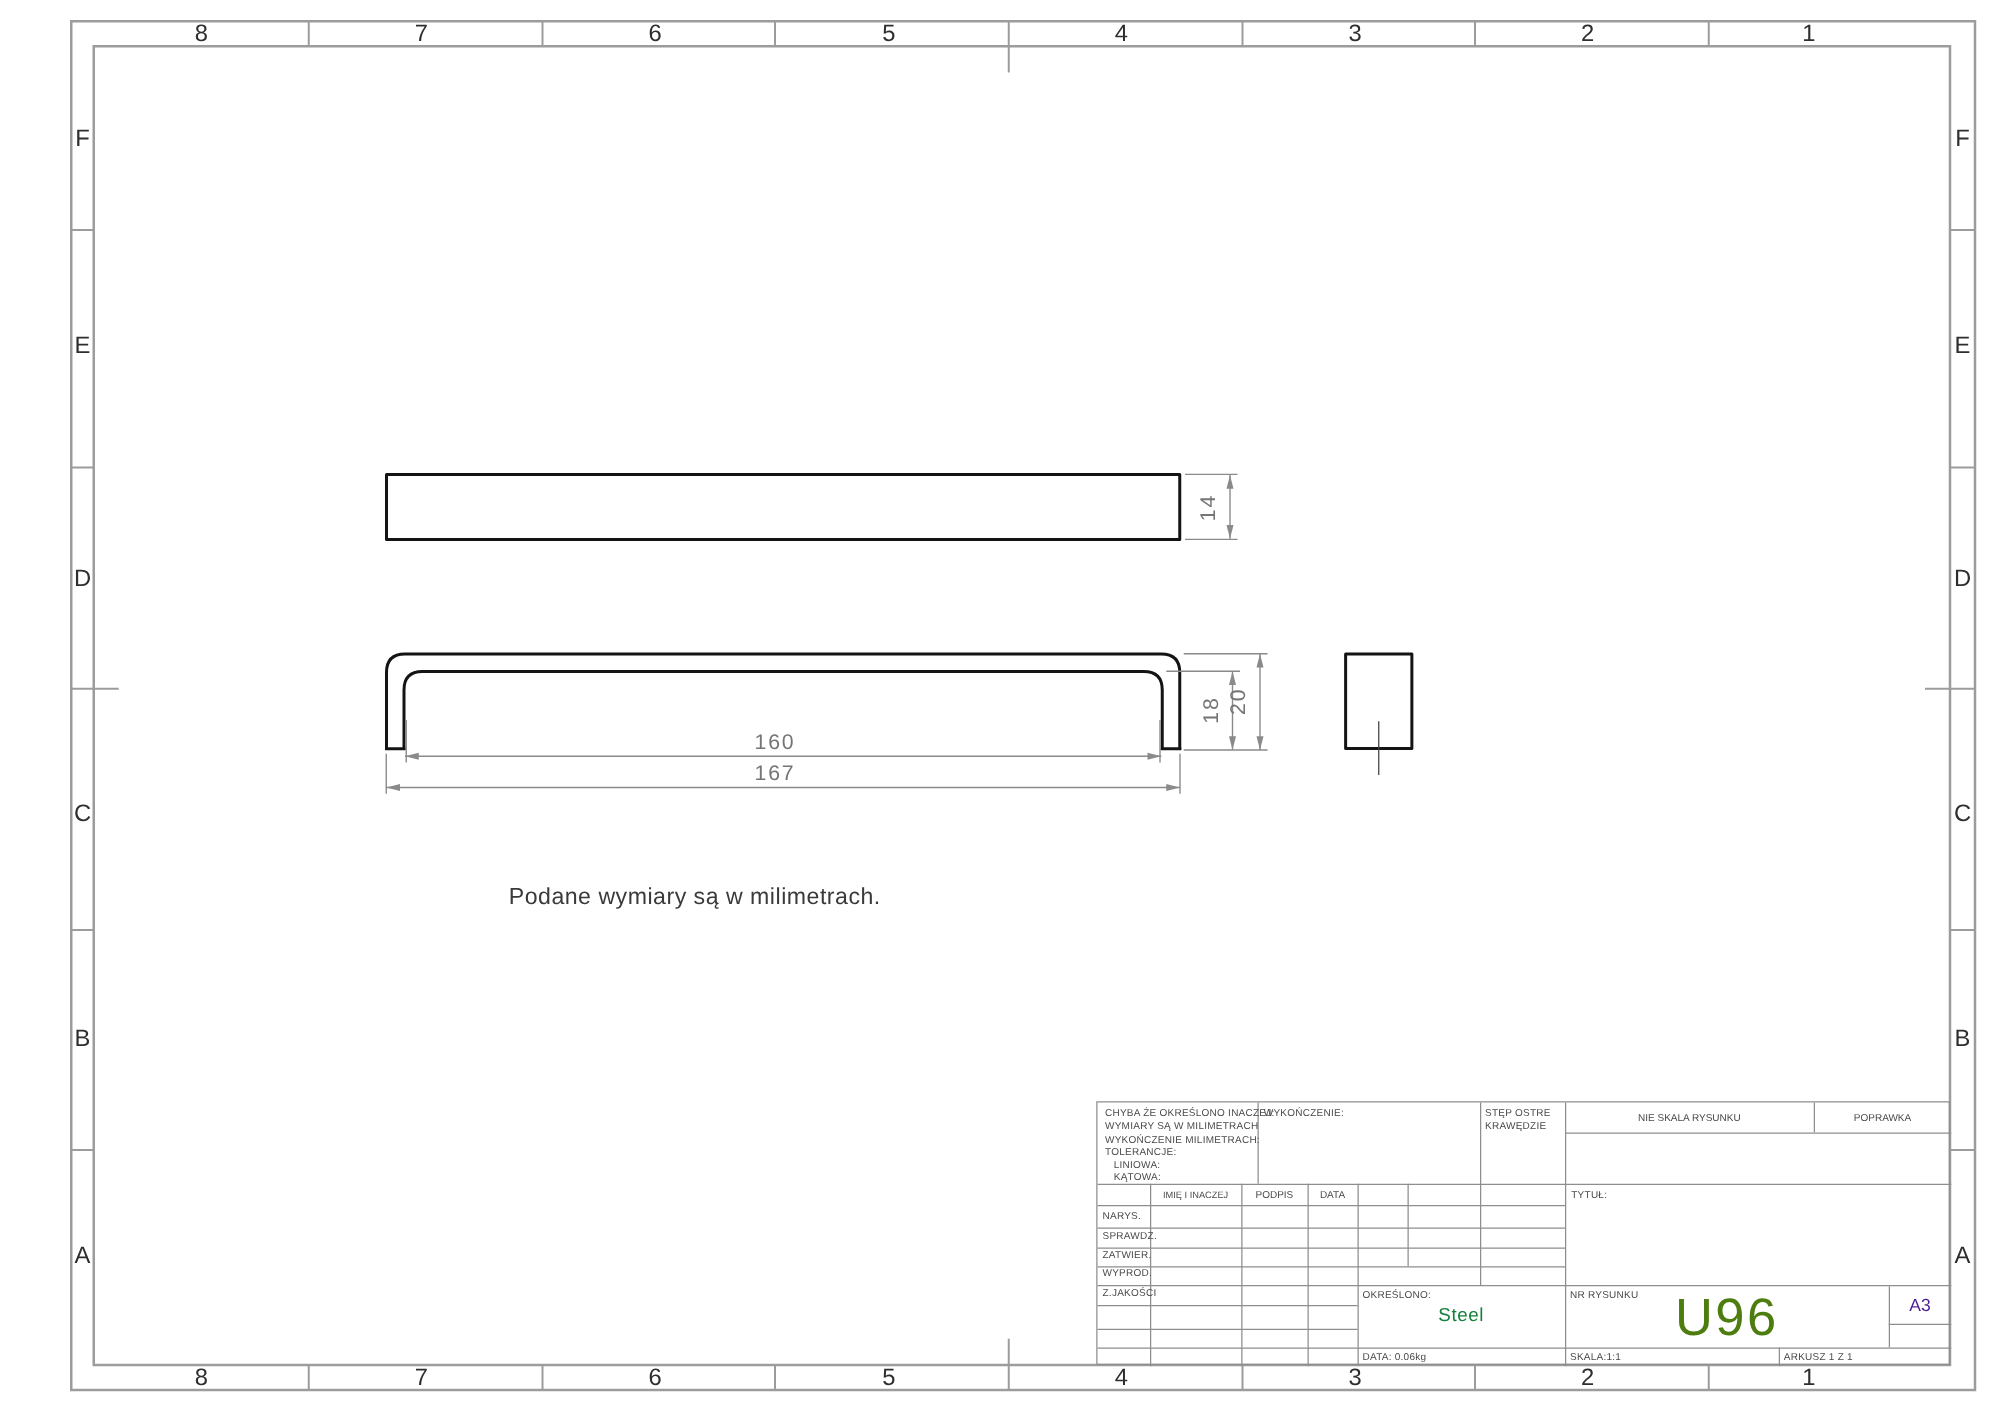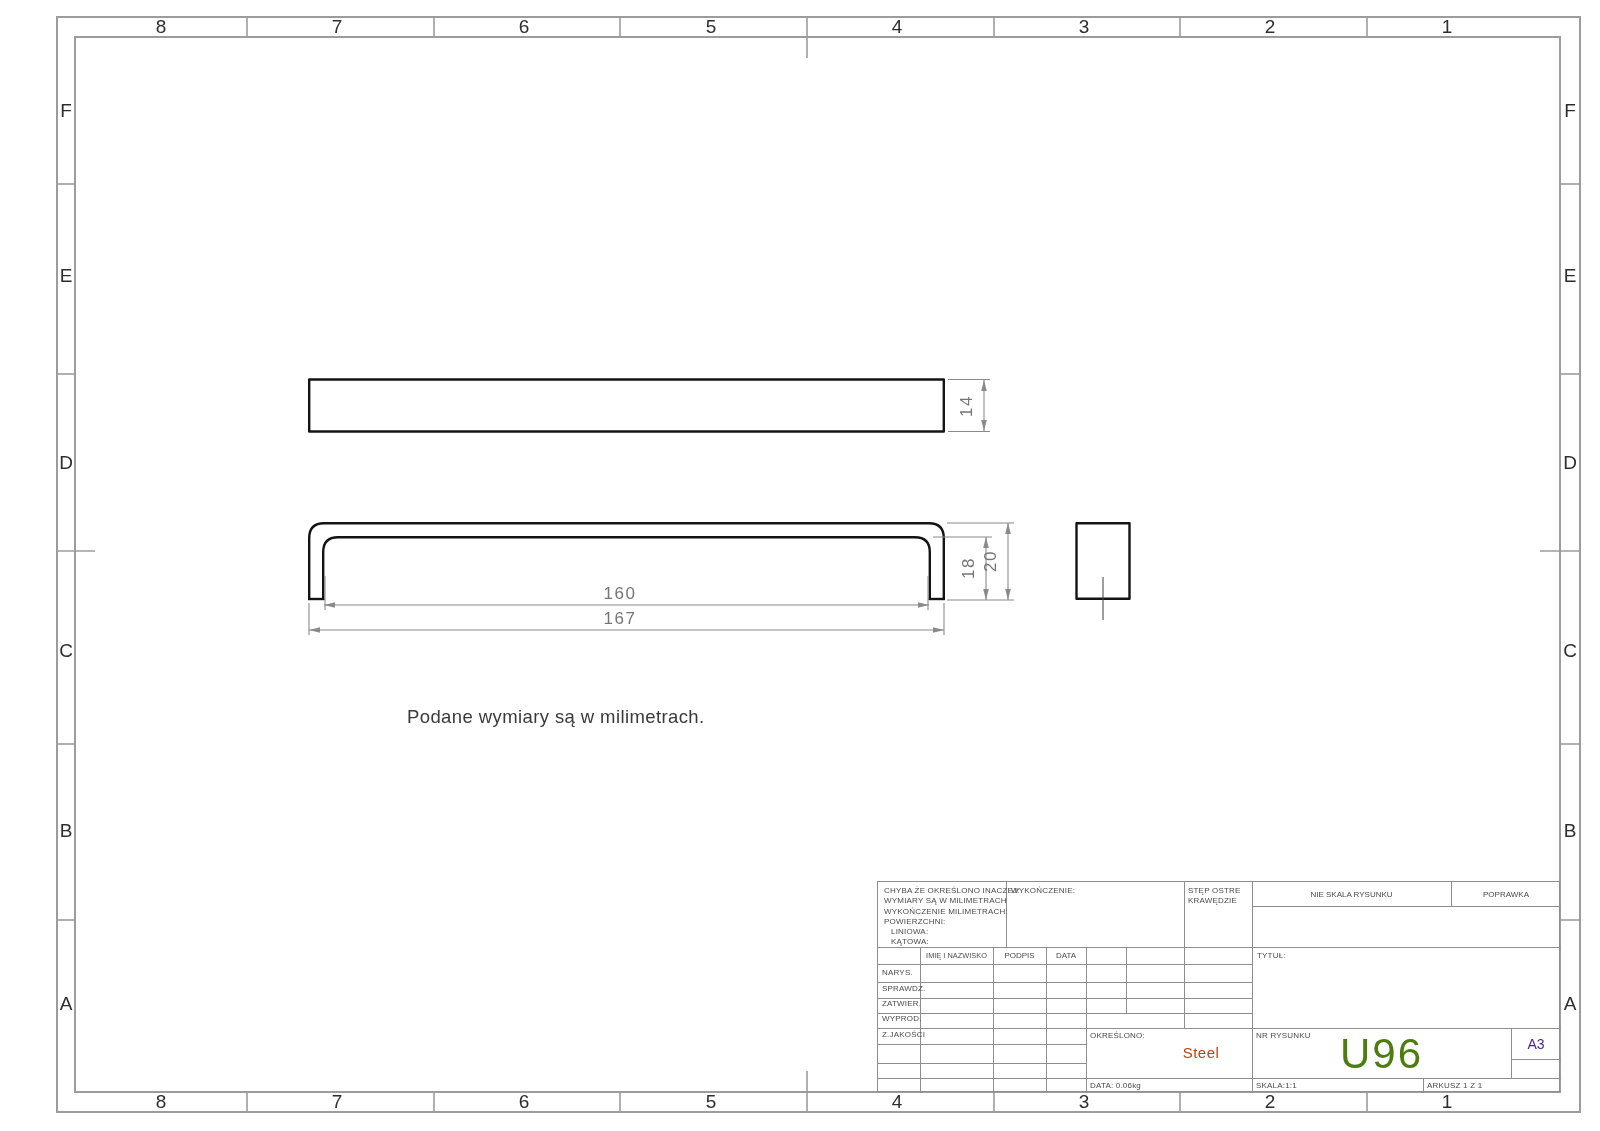--- a/index.html
+++ b/index.html
@@ -18,21 +18,21 @@
   #tb{position:absolute;left:877px;top:881px;width:683px;height:211px;
       border:1px solid #8e8e8e;box-sizing:border-box;font-size:8px;color:#4a4a4a;}
   #tb .vl{position:absolute;width:1px;background:#8e8e8e;}
   #tb .hl{position:absolute;height:1px;background:#8e8e8e;}
   #tb .t{position:absolute;white-space:nowrap;letter-spacing:0.2px;}
   #tb .c{position:absolute;display:flex;align-items:center;justify-content:center;text-align:center;}
   #tb .tol div{line-height:10.3px;}
   #tb .tol .ind{padding-left:7px;}
   .rowlab{line-height:16px;}
   #u96{font-size:42px;color:#4d7c0f;letter-spacing:2px;}
-  #steel{font-size:15px;color:#c2410c;letter-spacing:0.5px;padding-left:32px;}
+  #steel{font-size:15px;color:#15803d;letter-spacing:0.5px;}
   #a3{font-size:14px;color:#4c1d95;}
 </style>
 </head>
 <body>
 
 <svg width="1600" height="1131" viewBox="0 0 1600 1131">
 
   <g>
     <rect class="frame" x="57" y="17" width="1523" height="1095"></rect>
     <rect class="frame" x="75" y="37" width="1485" height="1055"></rect>
@@ -182,36 +182,36 @@
   <div class="hl" style="top:146px;left:0;width:683px"></div>
   <div class="hl" style="top:162px;left:0;width:208px"></div>
   <div class="hl" style="top:181px;left:0;width:208px"></div>
   <div class="hl" style="top:177px;left:633px;width:50px"></div>
   <div class="hl" style="top:196px;left:0;width:683px"></div>
 
   <div class="t tol" style="left:6px;top:4px">
     <div>CHYBA ŻE OKREŚLONO INACZEJ:</div>
     <div>WYMIARY SĄ W MILIMETRACH</div>
     <div>WYKOŃCZENIE MILIMETRACH:</div>
-    <div>POWIERZCHNI:</div>
+    <div>TOLERANCJE:</div>
     <div class="ind">LINIOWA:</div>
     <div class="ind">KĄTOWA:</div>
   </div>
 
   <div class="t" style="left:133px;top:4px">WYKOŃCZENIE:</div>
 
   <div class="t" style="left:310px;top:4px;line-height:10px">
     <div>STĘP OSTRE</div>
     <div>KRAWĘDZIE</div>
   </div>
 
   <div class="c" style="left:374px;top:0;width:199px;height:24px">NIE SKALA RYSUNKU</div>
   <div class="c" style="left:573px;top:0;width:110px;height:24px">POPRAWKA</div>
 
-  <div class="c" style="left:42px;top:65px;width:73px;height:17px;font-size:7.4px">IMIĘ I NAZWISKO</div>
+  <div class="c" style="left:42px;top:65px;width:73px;height:17px;font-size:7.4px">IMIĘ I INACZEJ</div>
   <div class="c" style="left:115px;top:65px;width:53px;height:17px">PODPIS</div>
   <div class="c" style="left:168px;top:65px;width:40px;height:17px">DATA</div>
 
   <div class="t rowlab" style="left:4px;top:83px">NARYS.</div>
   <div class="t rowlab" style="left:4px;top:99px">SPRAWDZ.</div>
   <div class="t rowlab" style="left:4px;top:114px">ZATWIER.</div>
   <div class="t rowlab" style="left:4px;top:129px">WYPROD.</div>
   <div class="t rowlab" style="left:4px;top:145px">Z.JAKOŚCI</div>
 
   <div class="t" style="left:379px;top:69px">TYTUŁ:</div>

